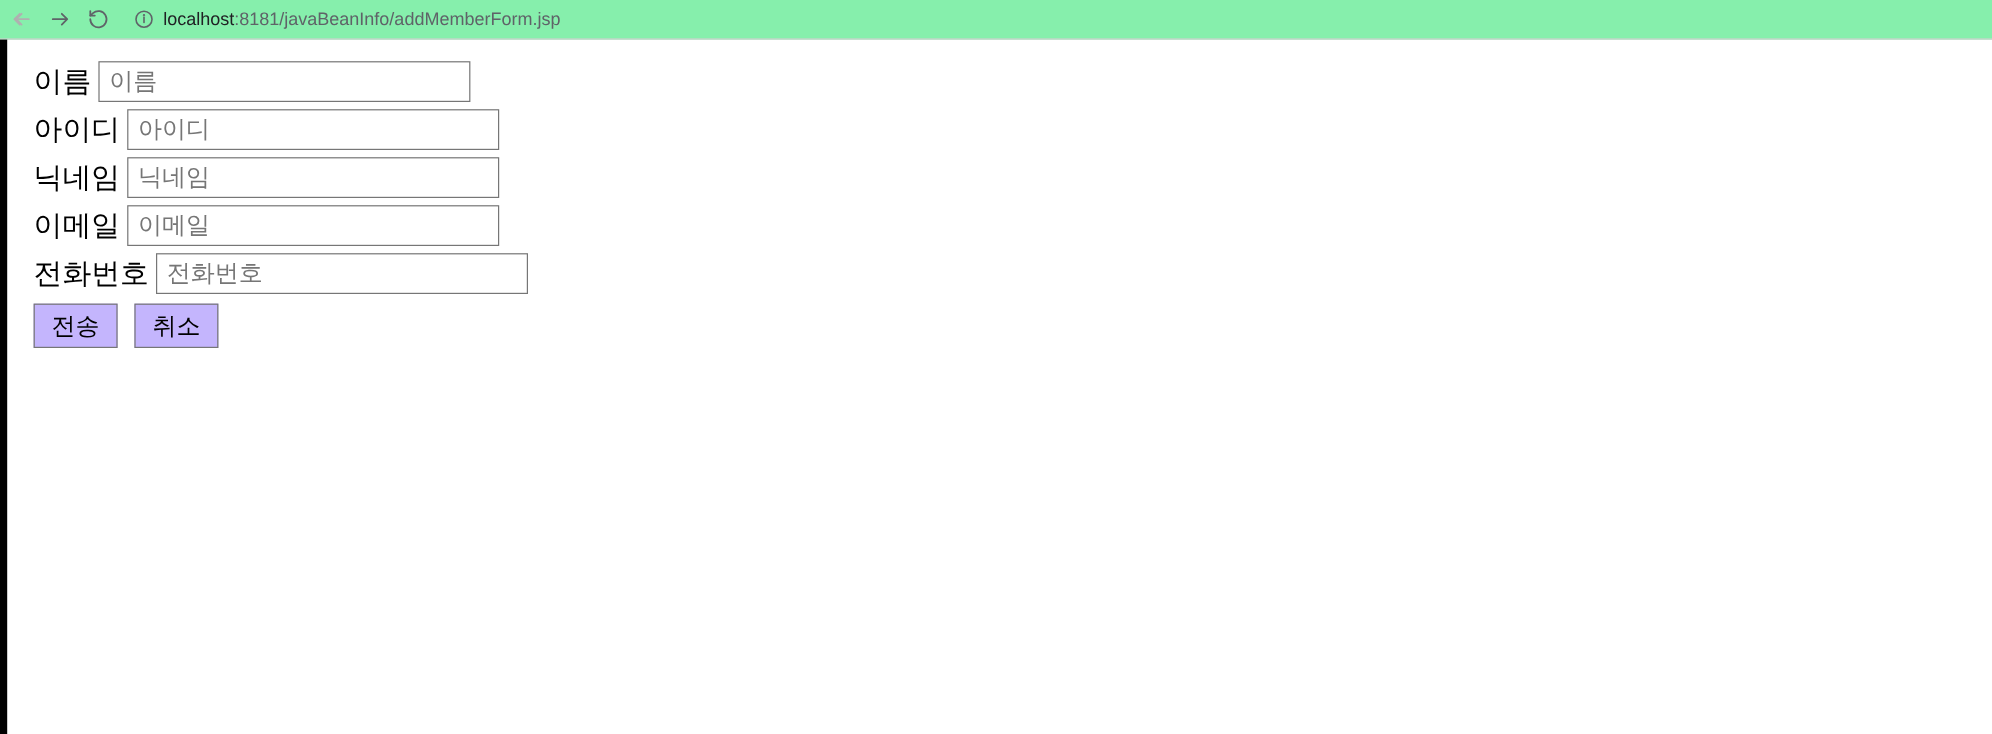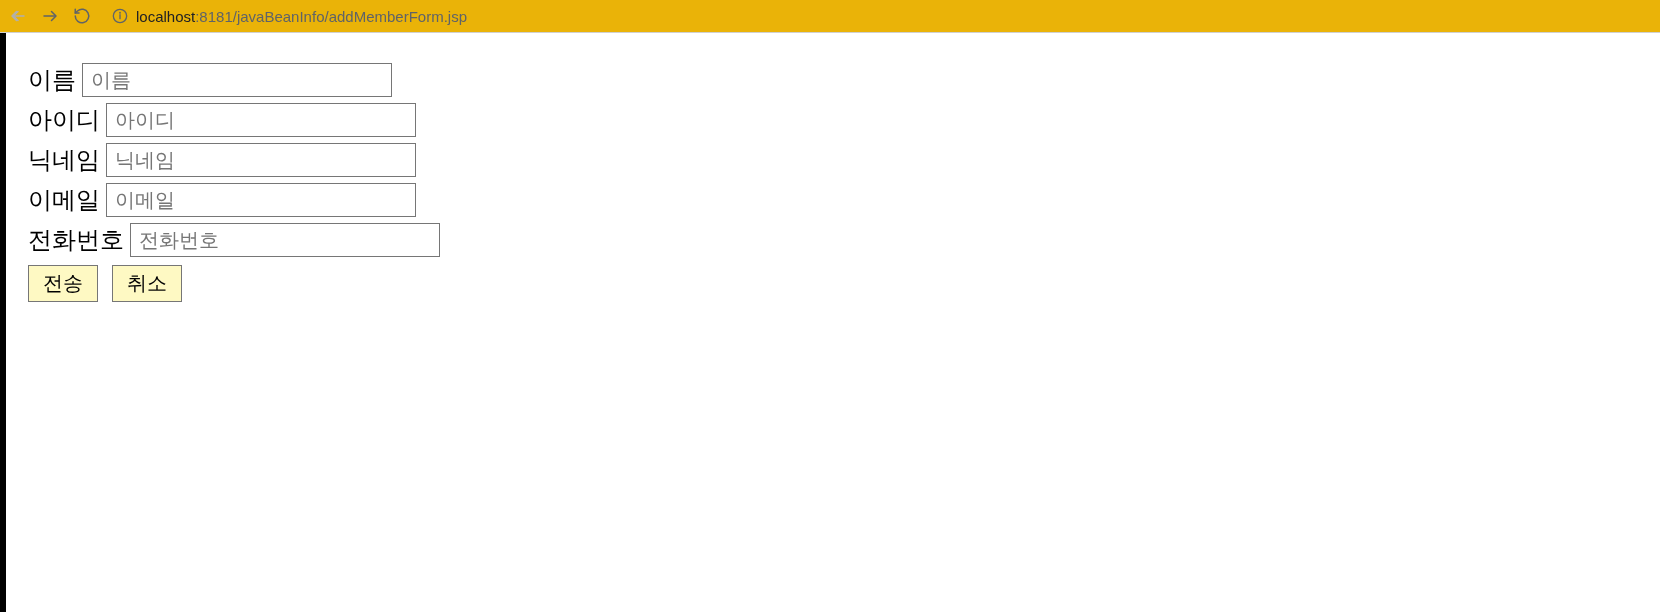--- a/index.html
+++ b/index.html
@@ -6,21 +6,21 @@
       margin: 0;
       padding: 0;
       box-sizing: border-box;
     }
     body {
       font-family: Arial, "Malgun Gothic", sans-serif;
       background: #fff;
     }
     .browser-toolbar {
       height: 33px;
-      background: #eab308;
+      background: #86efac;
       border-bottom: 1px solid #d0d0d0;
       display: flex;
       align-items: center;
       padding: 0 8px;
       gap: 12px;
     }
     .nav-icon {
       width: 20px;
       height: 20px;
       display: flex;
@@ -59,21 +59,21 @@
       font-size: 15px;
       color: #202124;
     }
     .url-host {
       color: #202124;
     }
     .url-rest {
       color: #5f6368;
     }
     .page-content {
-      padding: 30px 22px;
+      padding: 18px 22px;
       border-left: 6px solid #000;
       min-height: 579px;
     }
     .form-row {
       display: flex;
       align-items: center;
       margin-bottom: 6px;
     }
     .form-label {
       font-size: 24px;
@@ -93,21 +93,21 @@
       color: #767676;
     }
     .button-row {
       display: flex;
       gap: 14px;
       margin-top: 8px;
     }
     .form-button {
       font-size: 20px;
       padding: 4px 14px;
-      background: #fef9c3;
+      background: #c4b5fd;
       border: 1px solid #767676;
       cursor: pointer;
       font-family: inherit;
     }
   </style>
 </head>
 <body>
 
 <div class="browser-toolbar">
   <div class="nav-icon disabled">

